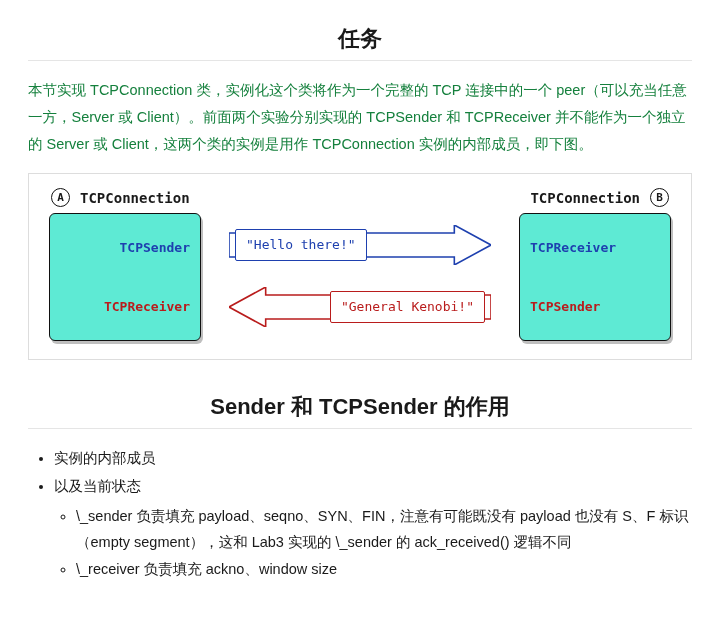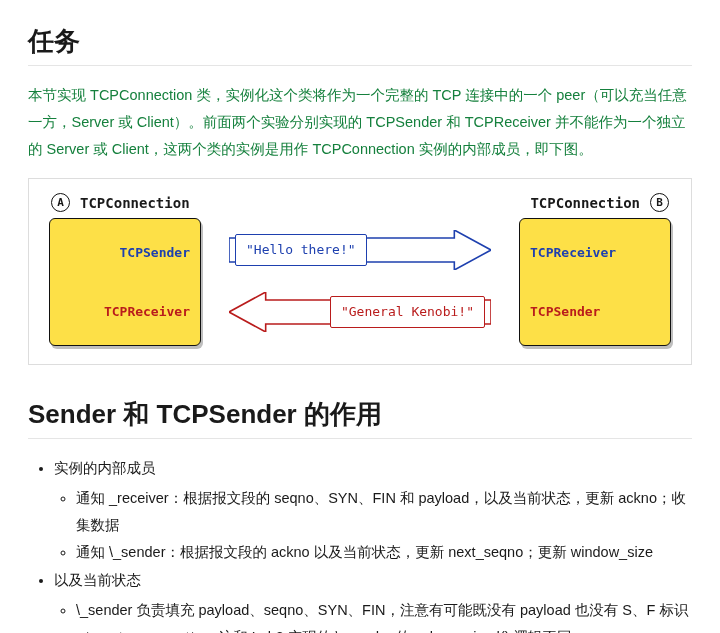--- a/index.html
+++ b/index.html
@@ -6,25 +6,26 @@
     margin: 0;
     padding: 24px 28px;
     font-family: -apple-system, BlinkMacSystemFont, "Segoe UI", "PingFang SC", "Microsoft YaHei", sans-serif;
     color: #1a1a1a;
     background: #fff;
     width: 720px;
     box-sizing: border-box;
     position: relative;
   }
   h2 {
-    font-size: 26px;
+    font-size: 22px;
     font-weight: 700;
     margin: 0 0 16px 0;
     padding-bottom: 6px;
     border-bottom: 1px solid #e5e5e5;
+    text-align: center;
   }
   p.intro {
     font-size: 14.5px;
     line-height: 1.85;
     margin: 12px 0 16px 0;
     color: #15803d;
   }
   .diagram {
     border: 1px solid #ddd;
     padding: 14px 20px 18px 20px;
@@ -50,21 +51,21 @@
     justify-content: center;
     font-size: 11px;
     font-weight: 700;
   }
   .row2 {
     display: flex;
     gap: 28px;
   }
   .peerbox {
     flex: 0 0 130px;
-    background: #fde047;
+    background: #5eead4;
     border: 1.8px solid #111;
     border-radius: 6px;
     box-shadow: 2px 3px 0 rgba(0,0,0,.25);
     height: 118px;
     display: flex;
     flex-direction: column;
     justify-content: space-around;
     padding: 4px 10px;
     font-size: 13px;
     font-weight: 700;
@@ -152,24 +153,20 @@
       <div class="tcprecv">TCPSender</div>
     </div>
   </div>
 </div>
 
 <h2>Sender 和 TCPSender 的作用</h2>
 
 <ul class="top">
   <li>
     <span>实例的内部成员</span>
-    <ul class="sub">
-      <li>通知 _receiver：根据报文段的 seqno、SYN、FIN 和 payload，以及当前状态，更新 ackno；收集数据</li>
-      <li>通知 \_sender：根据报文段的 ackno 以及当前状态，更新 next_seqno；更新 window_size</li>
-    </ul>
   </li>
   <li>
     <span>以及当前状态</span>
     <ul class="sub">
       <li>\_sender 负责填充 payload、seqno、SYN、FIN，注意有可能既没有 payload 也没有 S、F 标识（empty segment），这和 Lab3 实现的 \_sender 的 ack_received() 逻辑不同</li>
       <li>\_receiver 负责填充 ackno、window size</li>
     </ul>
   </li>
 </ul>
 

